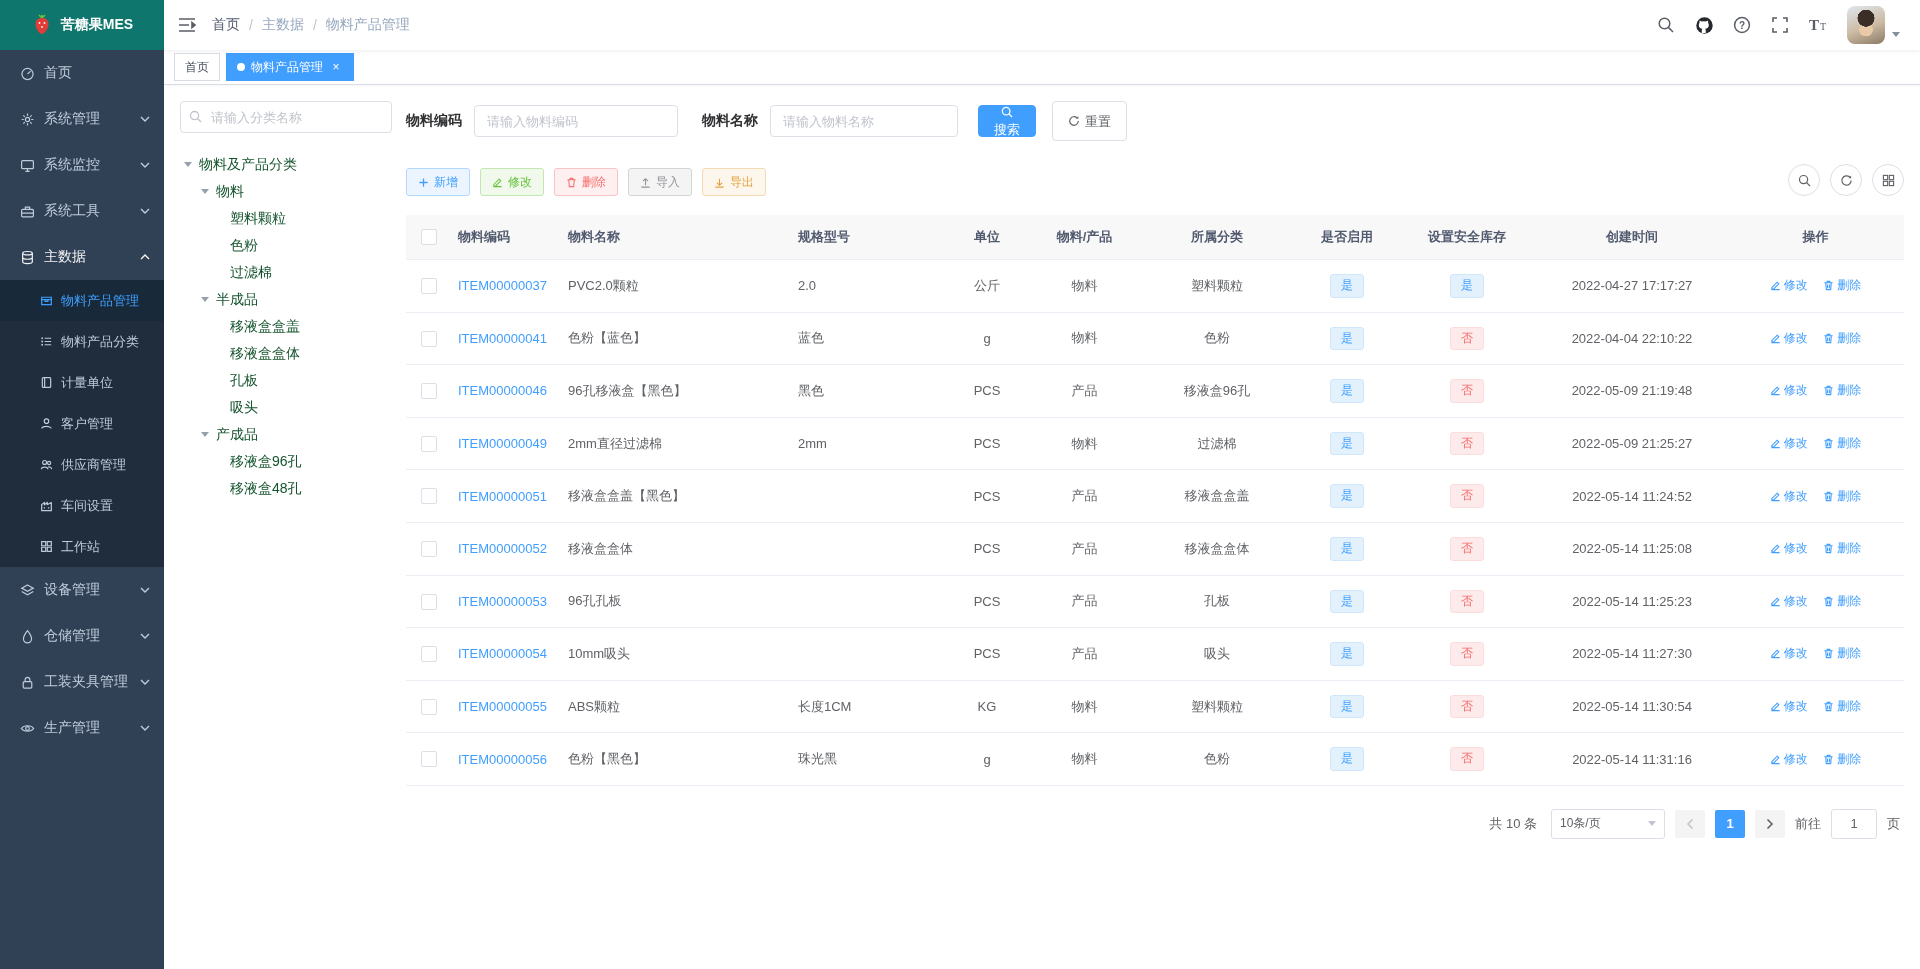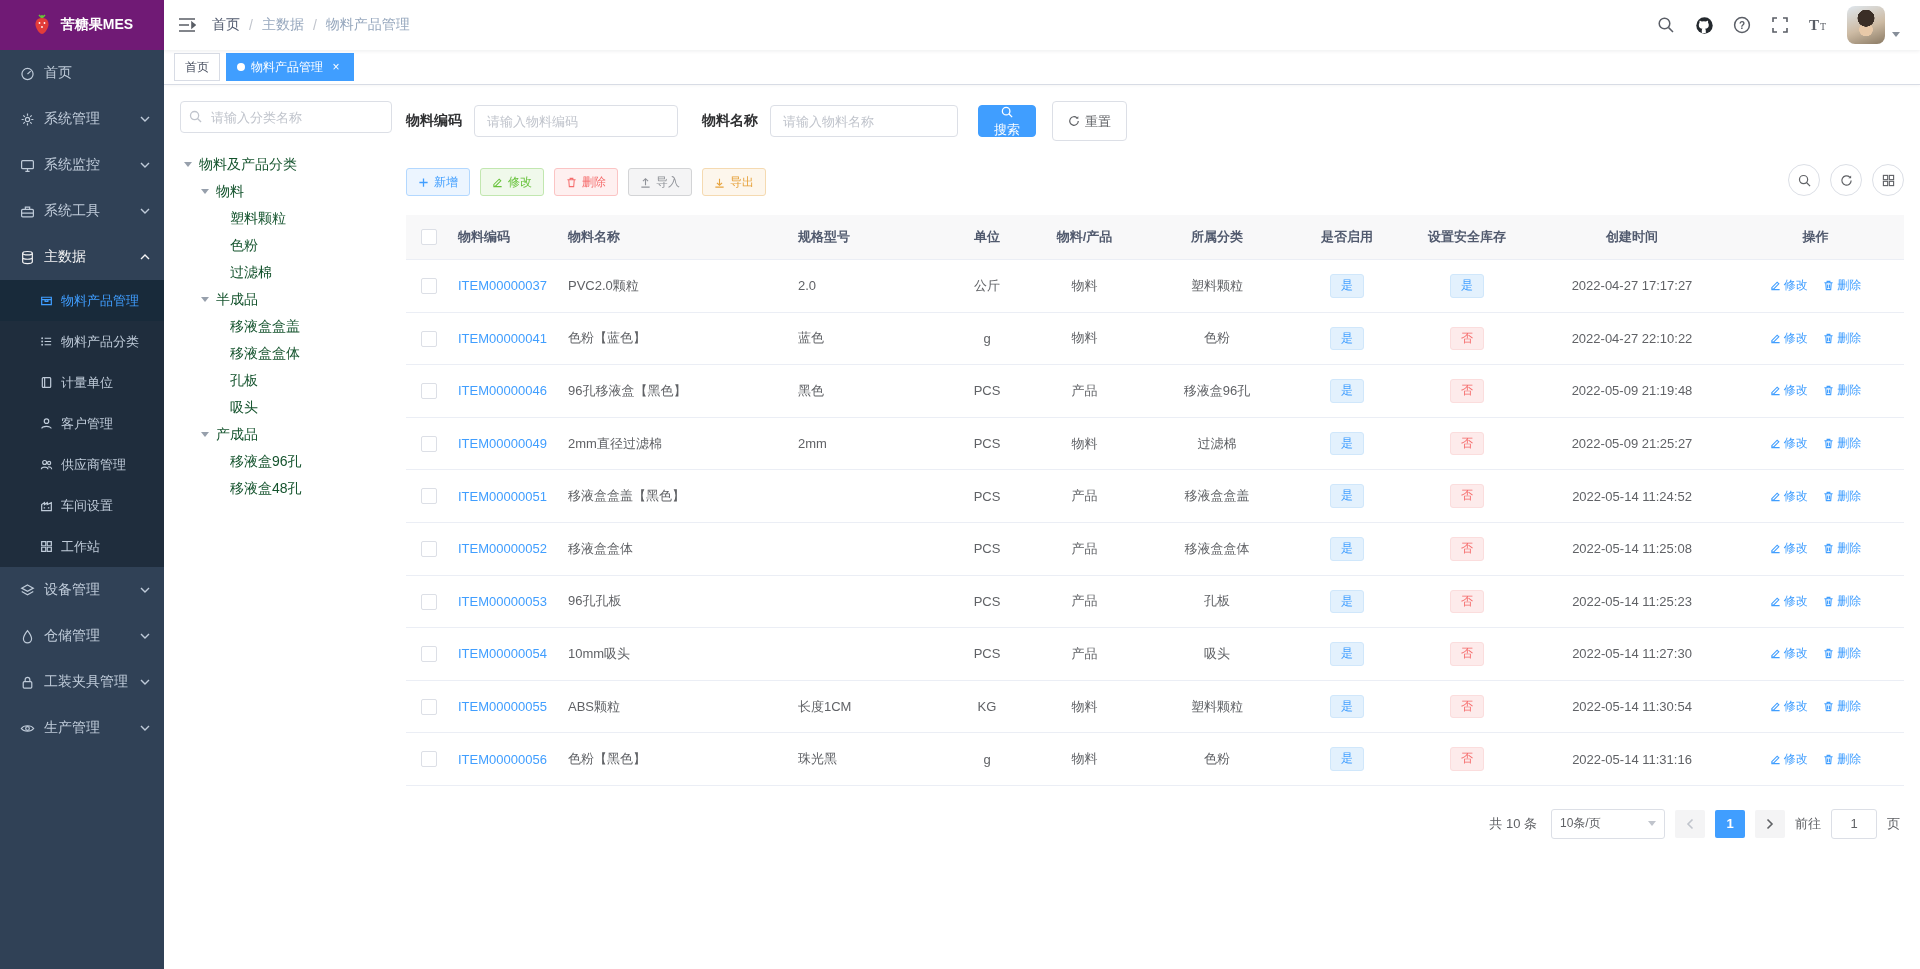--- a/index.html
+++ b/index.html
@@ -1,21 +1,21 @@
 <!DOCTYPE html>
 <html><head>
 <meta charset="utf-8">
 <style>
   html,body{margin:0;padding:0;background:#fff;}
   body{width:1920px;height:969px;overflow:hidden;font-family:"Liberation Sans","DejaVu Sans",sans-serif;color:#606266;}
   .app{display:flex;width:1920px;height:969px;}
 
   
   .sidebar{width:164px;flex-shrink:0;background:#304156;display:flex;flex-direction:column;}
-  .logo{height:50px;display:flex;align-items:center;justify-content:center;gap:8px;background:#701a75;}
+  .logo{height:50px;display:flex;align-items:center;justify-content:center;gap:8px;background:#0f766e;}
   .logo-title{color:#fff;font-size:14px;font-weight:bold;white-space:nowrap;}
   .menu{flex:1;overflow:hidden;}
   .menu-item{height:46px;display:flex;align-items:center;padding:0 14px 0 20px;font-size:14px;color:#bfcbd9;cursor:pointer;white-space:nowrap;}
   .menu-item .mi{width:15px;height:15px;margin-right:9px;flex-shrink:0;}
   .menu-item .chev{margin-left:auto;flex-shrink:0;}
   .chev.up{transform:rotate(180deg);}
   .menu-item.expanded{color:#f4f4f5;}
   .submenu{background:#1f2d3d;}
   .sub-item{height:41px;display:flex;align-items:center;padding-left:40px;font-size:13px;color:#bfcbd9;cursor:pointer;white-space:nowrap;}
   .sub-item .mi{width:13px;height:13px;margin-right:8px;flex-shrink:0;}
@@ -546,21 +546,21 @@
   <tr>
     <td><span class="checkbox"></span></td>
     <td class="al"><a class="code-link">ITEM00000041</a></td>
     <td class="al">色粉【蓝色】</td>
     <td class="al">蓝色</td>
     <td>g</td>
     <td>物料</td>
     <td>色粉</td>
     <td><span class="tag tag-blue">是</span></td>
     <td><span class="tag tag-red">否</span></td>
-    <td>2022-04-27 22:10:22</td>
+    <td>2022-04-04 22:10:22</td>
     <td>
       <a class="op-link">
         <svg class="bi" width="11" height="11" viewBox="0 0 12 12">
                       <path d="M1.5 10.5h9M2 8.2 7.8 2.4l1.8 1.8L3.8 10H2z" fill="none" stroke="#409eff" stroke-width="1.1"></path>
                     </svg>
         <span>修改</span>
       </a>
       <a class="op-link">
         <svg class="bi" width="11" height="11" viewBox="0 0 12 12">
                       <path d="M1.5 3h9M4.5 3V1.5h3V3M3 3l.6 7.5h4.8L9 3M5 5v4M7 5v4" fill="none" stroke="#409eff" stroke-width="1.1"></path>

